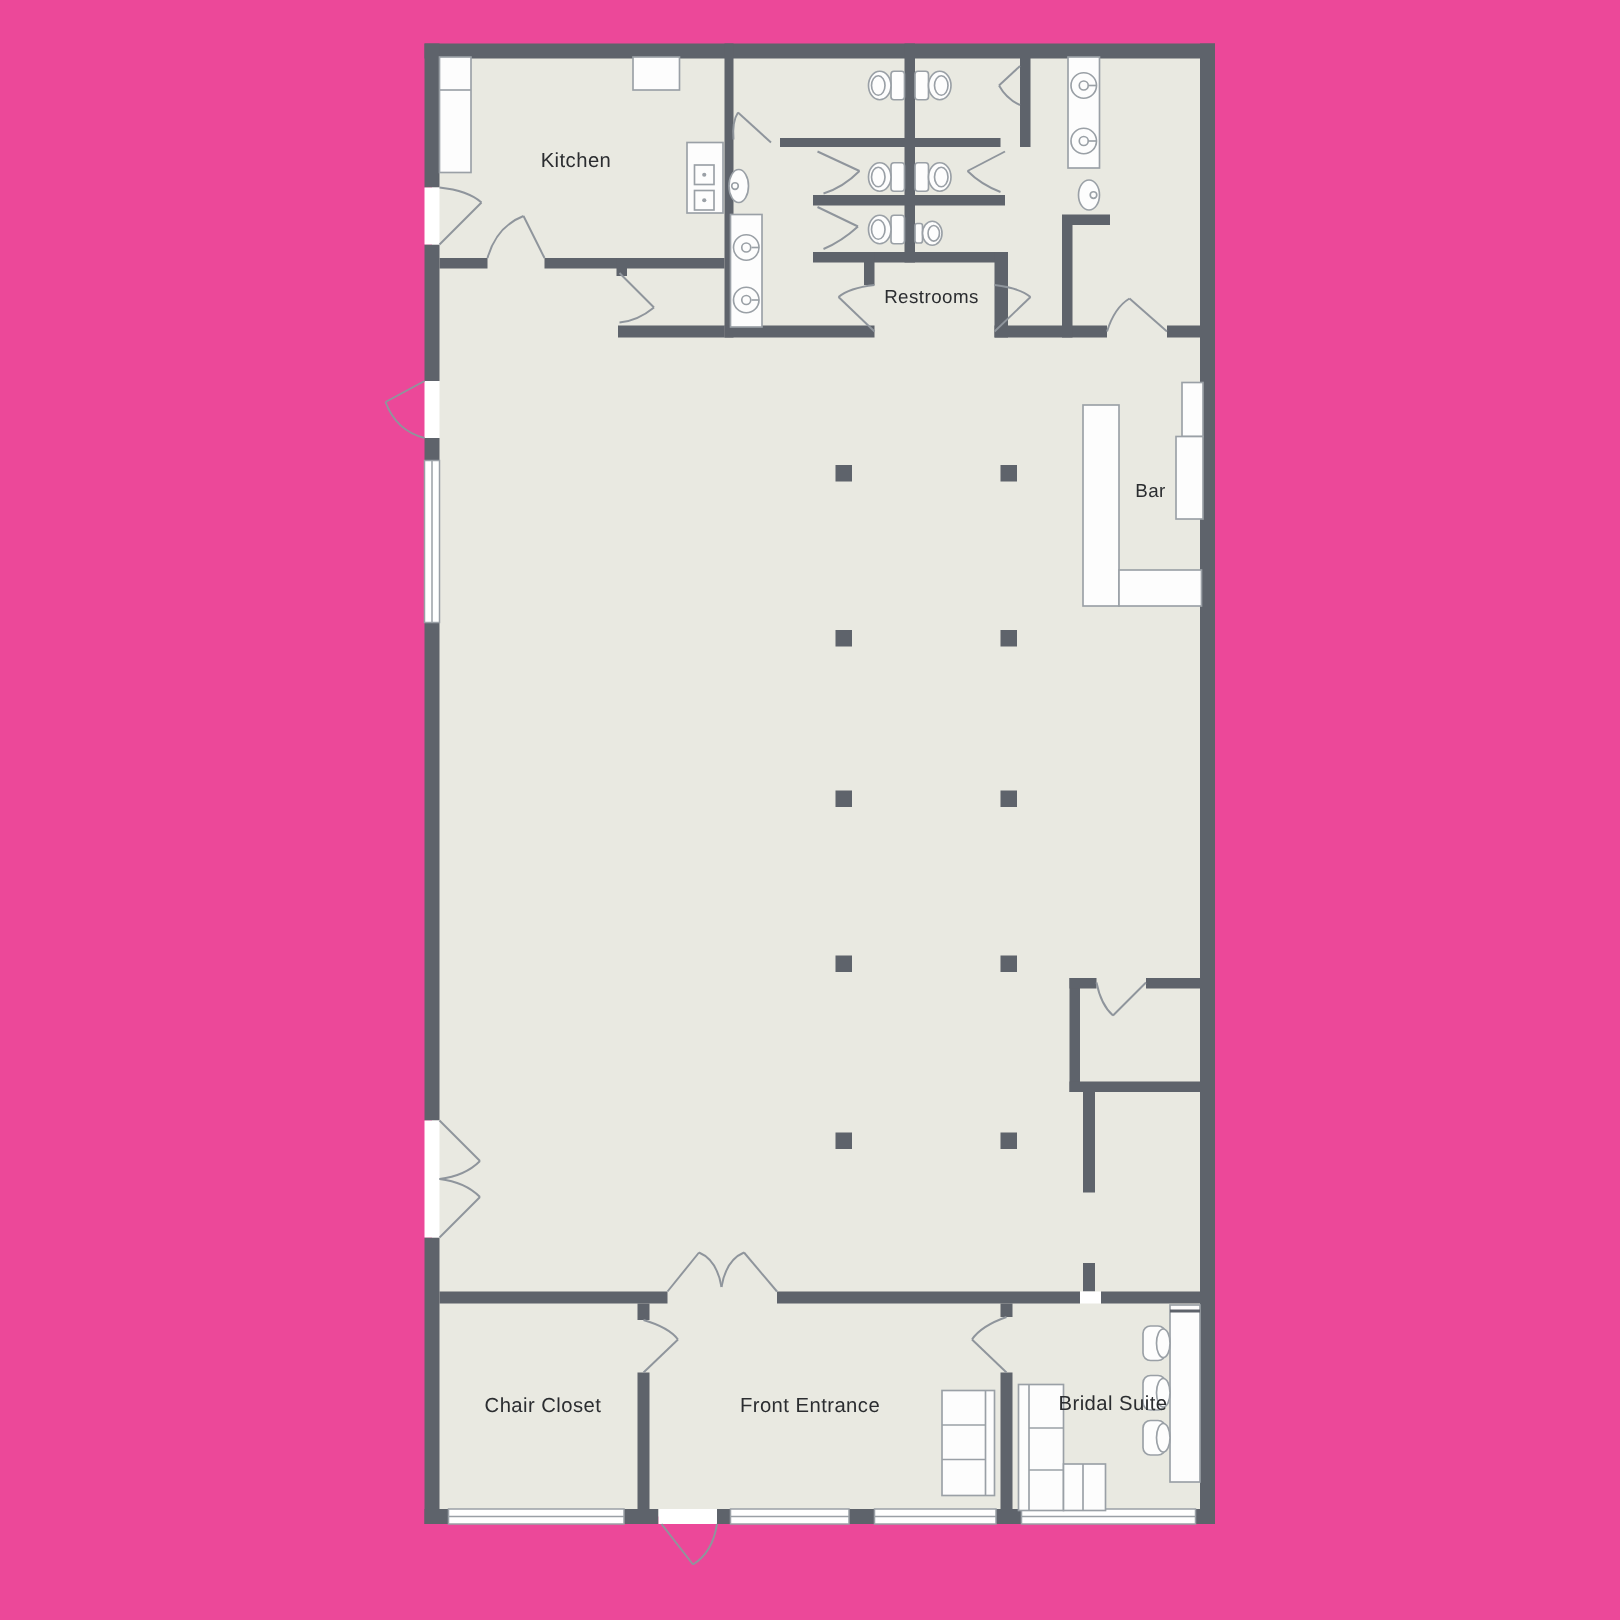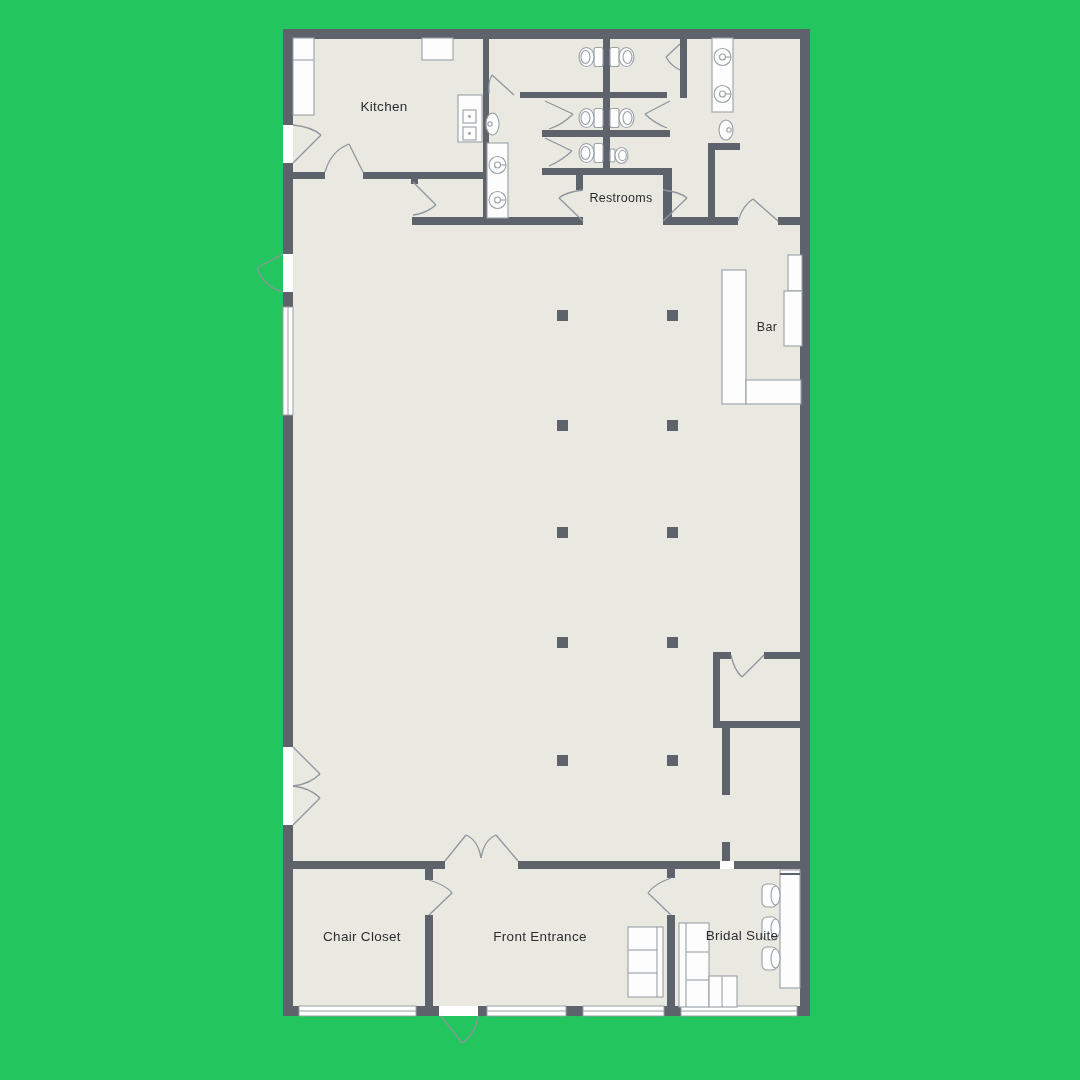--- a/index.html
+++ b/index.html
@@ -1,16 +1,16 @@
 <!DOCTYPE html>
 <html><head>
 <meta charset="utf-8">
 <style>
   html,body{margin:0;padding:0;background:#ffffff;}
-  .stage{width:1080px;height:1080px;position:relative;background:#22c55e;overflow:hidden;text-decoration:underline;}
+  .stage{width:1080px;height:1080px;position:relative;background:#ec4899;overflow:hidden;text-decoration:underline;}
   svg{display:block;}
   text.room-label{font-family:"Liberation Sans",sans-serif;font-size:13.5px;letter-spacing:.3px;fill:#2b2d30;}
   text.room-label-sm{font-family:"Liberation Sans",sans-serif;font-size:12.5px;letter-spacing:.3px;fill:#2b2d30;}
 </style>
 </head>
 <body>
 
 <div class="stage">
 <svg width="1080" height="1080" viewBox="0 0 1080 1080">
 

